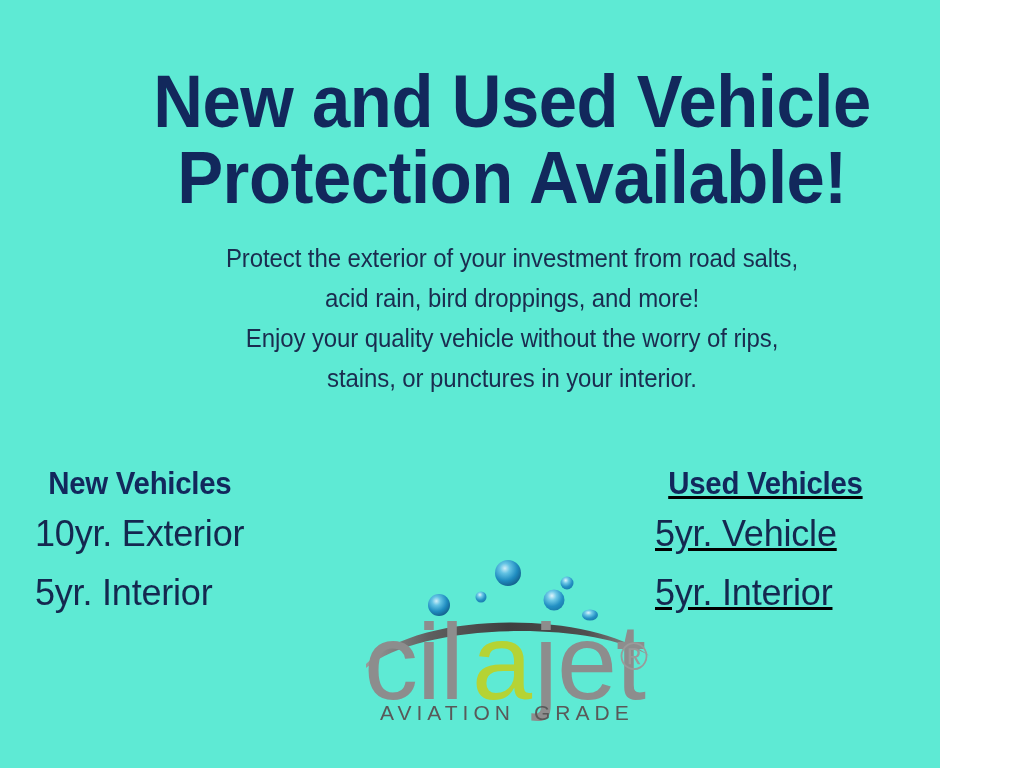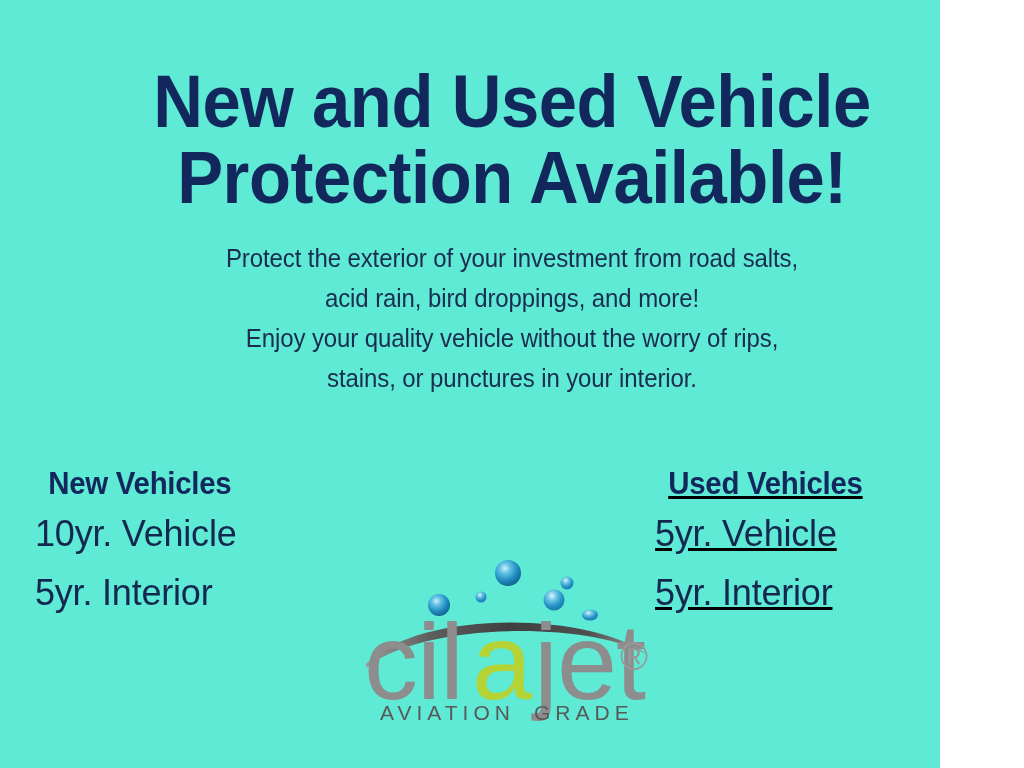--- a/index.html
+++ b/index.html
@@ -118,21 +118,21 @@
 
   <div class="subtitle-block">
     <div class="subtitle-line">Protect the exterior of your investment from road salts,</div>
     <div class="subtitle-line">acid rain, bird droppings, and more!</div>
     <div class="subtitle-line">Enjoy your quality vehicle without the worry of rips,</div>
     <div class="subtitle-line">stains, or punctures in your interior.</div>
   </div>
 
   <div class="col col-left">
     <div class="col-heading">New Vehicles</div>
-    <div class="col-item">10yr. Vehicle</div>
+    <div class="col-item">10yr. Exterior</div>
     <div class="col-item">5yr. Interior</div>
   </div>
 
   <div class="col col-right">
     <div class="col-heading">Used Vehicles</div>
     <div class="col-item">5yr. Vehicle</div>
     <div class="col-item">5yr. Interior</div>
   </div>
 
   <div class="logo">

